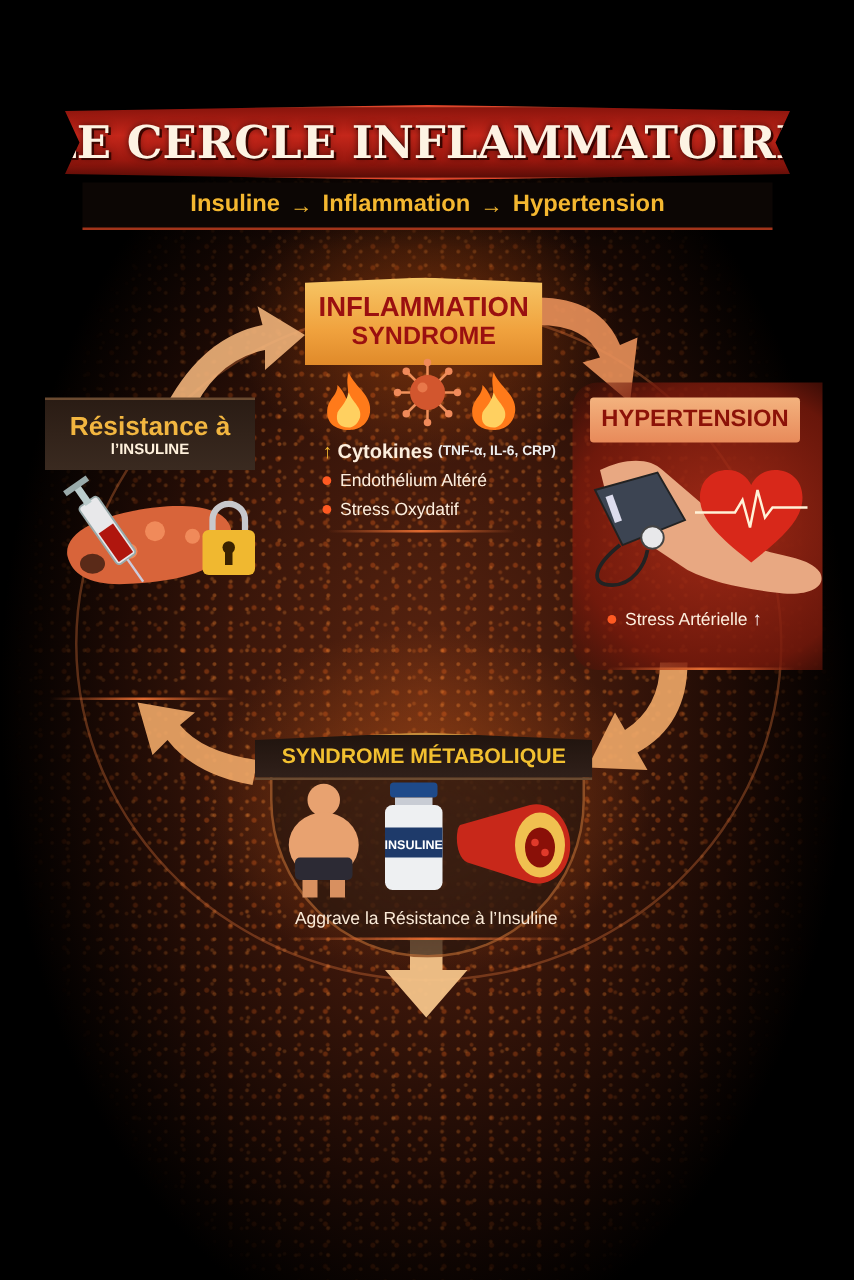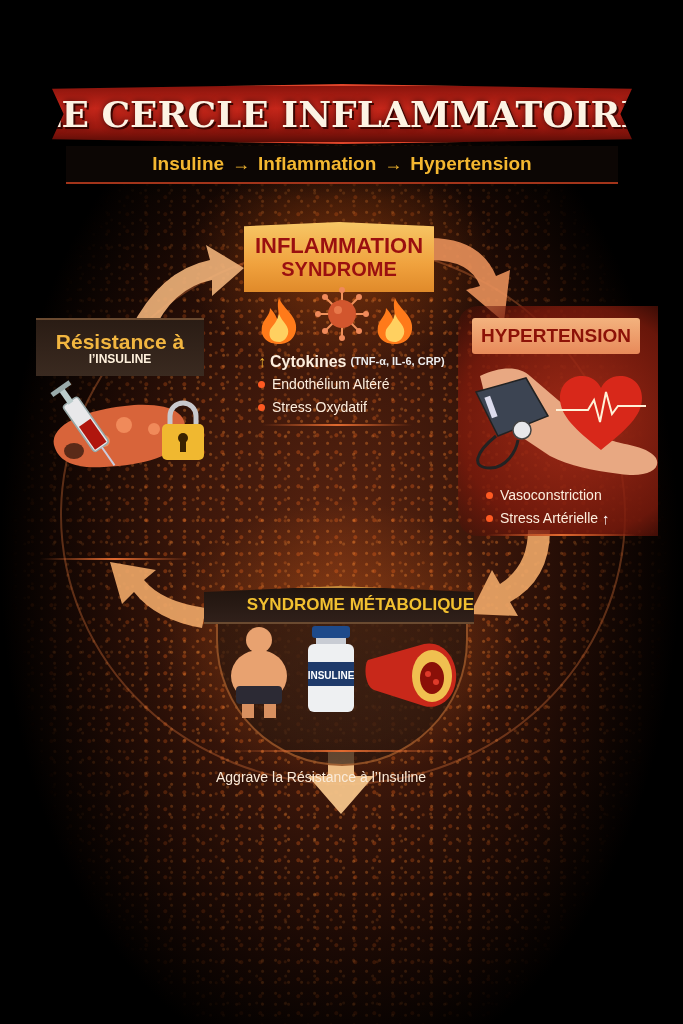--- a/index.html
+++ b/index.html
@@ -55,21 +55,21 @@
     background: linear-gradient(#2a1c14, #3a2a20); border-top: 2px solid #6a4a30; }
   .res-ribbon .t1 { font-family: "Liberation Sans", sans-serif; font-weight: bold; font-size: 21px; color: #f2b640; line-height: 1.1; }
   .res-ribbon .t2 { font-family: Liberation Sans, sans-serif; font-weight: bold; font-size: 12px; color: #fff1dc; line-height: 1.1; }
 
   .hyp-ribbon { left: 472px; top: 318px; width: 168px; height: 36px;
     background: linear-gradient(#f3b27e, #e88a5a); border-radius: 3px; }
   .hyp-ribbon .t1 { font-family: "Liberation Sans", sans-serif; font-weight: bold; font-size: 19px; color: #8c1208; }
 
   .met-ribbon { left: 204px; top: 586px; width: 270px; height: 38px;
     background: linear-gradient(#20140e, #30201a); border-top: 2px solid #c38a3a; border-bottom: 2px solid #6a4a30;
-    clip-path: polygon(0 16%, 50% 0, 100% 16%, 100% 100%, 0 100%); align-items: flex-end; }
+    clip-path: polygon(0 16%, 50% 0, 100% 16%, 100% 100%, 0 100%); }
   .met-ribbon .t1 { font-family: "Liberation Sans", sans-serif; font-weight: bold; font-size: 17px; color: #f2c030; }
 
   .hyp-panel { position: absolute; left: 458px; top: 306px; width: 200px; height: 230px;
     background: radial-gradient(ellipse at 60% 50%, #b8301a, #7a1a0c 70%, rgba(60,10,4,.3));
     border-radius: 20px 0 0 20px; opacity: .85; }
   .met-panel { position: absolute; left: 216px; top: 606px; width: 252px; height: 160px;
     background: radial-gradient(ellipse at 50% 40%, rgba(50,28,18,.9), rgba(30,16,10,.6));
     border-radius: 0 0 130px 130px; border: 2px solid rgba(230,130,60,.5); border-top: none; }
 
   .list { position: absolute; list-style: none; }
@@ -79,22 +79,22 @@
   .up-w { color: #fff; font-weight: bold; margin-left: 4px; font-size: 15px; }
   .small { font-size: 11px; color: #eee; margin-left: 4px; text-align: right; }
 
   .infl-list { left: 258px; top: 350px; }
   .infl-list li.big { font-size: 16px; font-weight: bold; }
   .res-list { left: 46px; top: 482px; }
   .hyp-list { left: 486px; top: 484px; }
 
   .underline { position: absolute; height: 2px; background: linear-gradient(90deg, transparent, #e06a30, transparent); }
 
-  .caption { position: absolute; left: 216px; top: 726px; width: 250px; text-align: left;
-    font-family: "Liberation Sans", sans-serif; font-size: 14px; color: #fbebd8; margin-top: 43px; }
+  .caption { position: absolute; left: 216px; top: 726px; width: 250px; text-align: center;
+    font-family: "Liberation Sans", sans-serif; font-size: 14px; color: #fbebd8; }
 
   svg { position: absolute; overflow: visible; }
 </style>
 </head>
 <body>
 
 <div class="stage">
   <div class="speckle"></div>
   <div class="topdark"></div>
 
@@ -219,24 +219,20 @@
     <circle cx="56" cy="58" r="9" fill="#e8e8ea" stroke="#444" stroke-width="1.5"></circle>
     <path d="M30 64 C10 80 4 96 24 96 C40 96 50 80 52 68" fill="none" stroke="#222" stroke-width="3"></path>
   </svg>
   <svg style="left:556px;top:374px;width:90px;height:80px" viewBox="0 0 90 80">
     <path d="M45 76 C20 56 4 42 4 24 C4 10 14 2 26 2 C36 2 42 8 45 14 C48 8 54 2 64 2 C76 2 86 10 86 24 C86 42 70 56 45 76Z" fill="#d8281a"></path>
     <polyline points="0,36 32,36 38,26 44,48 50,18 56,40 62,32 90,32" fill="none" stroke="#fff2d8" stroke-width="2"></polyline>
   </svg>
   <ul class="list hyp-list">
     <li>
         <span class="dot"></span>
-        <span>Vasoconstriction</span>
-      </li>
-    <li>
-        <span class="dot"></span>
         <span>Stress Artérielle</span>
         <span class="up-w">↑</span>
       </li>
   </ul>
   <div class="underline" style="left:486px;top:534px;width:150px"></div>
 
   <div class="met-panel"></div>
   <div class="ribbon met-ribbon">
     <div class="t1">SYNDROME MÉTABOLIQUE</div>
   </div>

